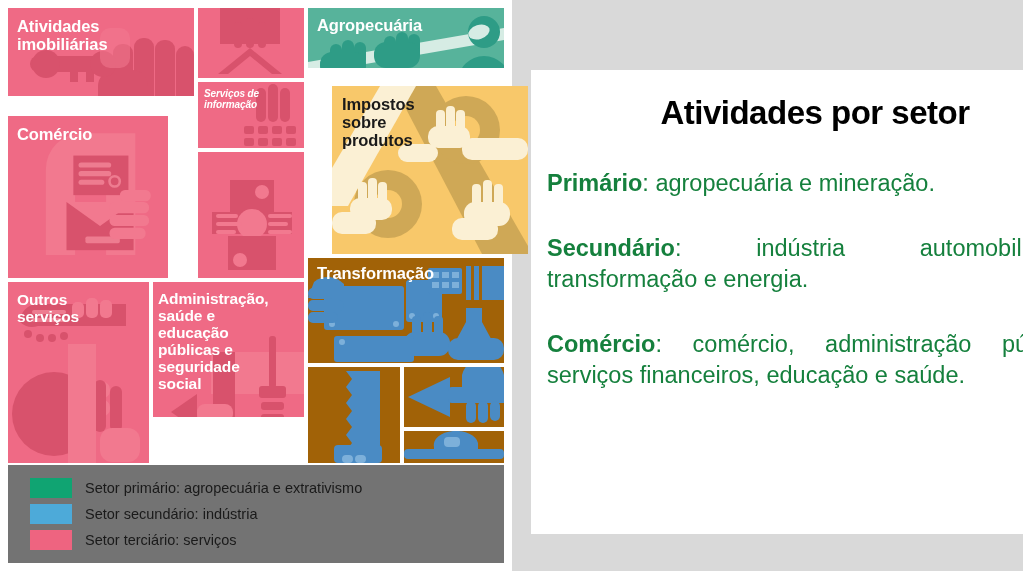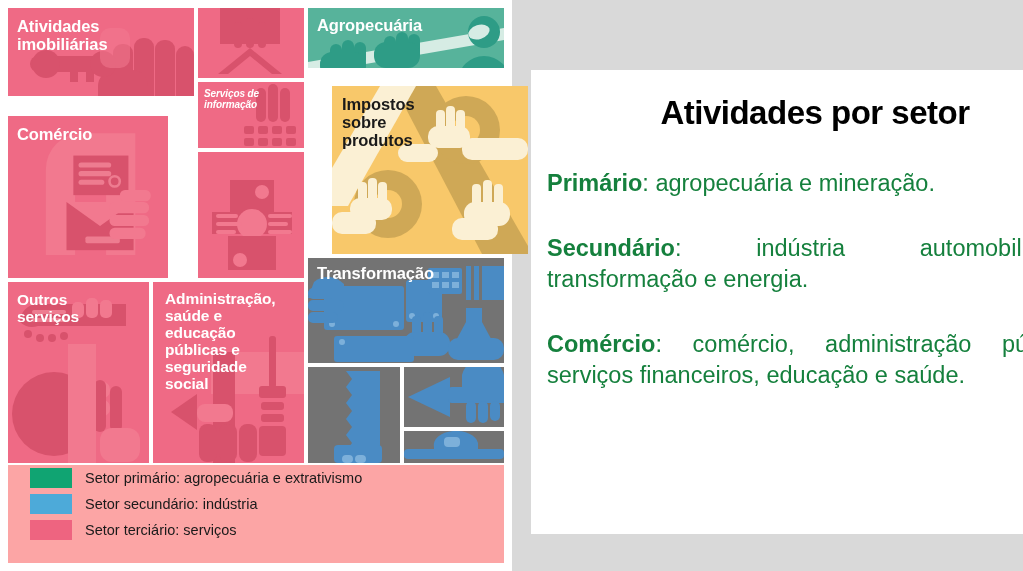--- a/index.html
+++ b/index.html
@@ -49,36 +49,36 @@
     position: absolute;
     inset: 0;
     z-index: 1;
     pointer-events: none;
   }
 
   
   .c-pink     { background: #ef6a85; }
   .c-teal     { background: #57b39b; }
   .c-gold     { background: #f8c86a; margin-left: 24px; }
-  .c-blue     { background: #737373; }
+  .c-blue     { background: #a16207; }
 
   .lbl-white  { color: #ffffff; }
   .lbl-black  { color: #1a1a1a; }
 
   
   #legend {
     position: absolute;
     left: 8px;
     top: 465px;
     width: 496px;
     height: 98px;
-    background: #fca5a5;
+    background: #737373;
     display: flex;
     flex-direction: column;
-    justify-content: flex-start;
+    justify-content: center;
     padding-left: 22px;
     box-sizing: border-box;
   }
   .legend-row {
     display: flex;
     align-items: center;
     height: 26px;
   }
   .legend-swatch {
     width: 42px;
@@ -247,21 +247,21 @@
           <rect x="18" y="62" width="22" height="4" rx="2"></rect>
           <rect x="18" y="70" width="26" height="4" rx="2"></rect>
           <rect x="18" y="78" width="20" height="4" rx="2"></rect>
           <rect x="70" y="62" width="24" height="4" rx="2"></rect>
           <rect x="70" y="70" width="20" height="4" rx="2"></rect>
           <rect x="70" y="78" width="24" height="4" rx="2"></rect>
         </g>
       </svg>
     </div>
 
-    <div class="tile c-pink" style="left:145px; top:274px; width:151px; height:181px; padding:8px 0 0 12px;">
+    <div class="tile c-pink" style="left:145px; top:274px; width:151px; height:135px; padding:8px 0 0 5px;">
       <svg class="art" viewBox="0 0 151 181" preserveAspectRatio="none">
         <rect x="58" y="70" width="93" height="42" fill="#f2798f"></rect>
         <g fill="#d8526c">
           <rect x="60" y="70" width="22" height="111"></rect>
           <rect x="116" y="54" width="7" height="52" rx="3"></rect>
           <rect x="106" y="104" width="27" height="12" rx="3"></rect>
           <rect x="108" y="120" width="23" height="8" rx="3"></rect>
           <rect x="108" y="132" width="23" height="8" rx="3"></rect>
           <rect x="106" y="144" width="27" height="30" rx="4"></rect>
           <path d="M18 130 L44 112 v36 z"></path>

